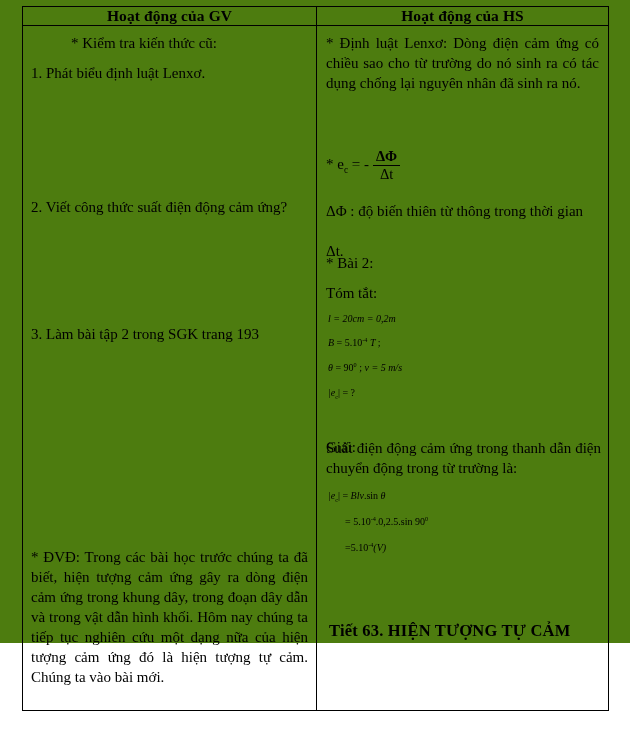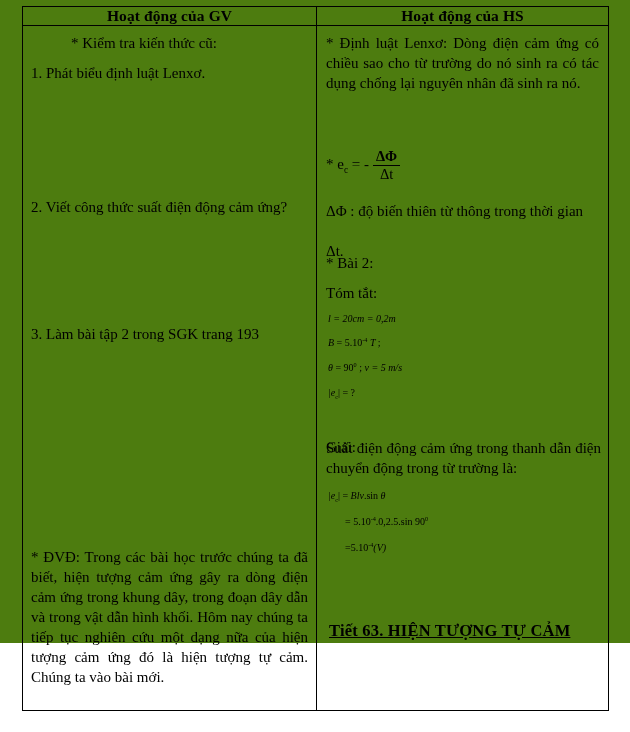--- a/index.html
+++ b/index.html
@@ -191,21 +191,21 @@
           <div class="blk" style="left:9px; top:412px;">Giải:</div>
 
           <div class="blk just" style="left:9px; top:413px; width:275px;">Suất điện động cảm ứng trong thanh dẫn điện chuyển động trong từ trường là:</div>
 
           <div class="blk math" style="left:11px; top:463px;"><span>|e</span><sub>c</sub><span class="up">| = </span><span>Blv</span><span class="up">.sin</span> <span class="greek">θ</span></div>
 
           <div class="blk math" style="left:28px; top:489px;"><span class="up">= 5.10</span><sup>-4</sup><span class="up">.0,2.5.sin 90</span><sup>0</sup></div>
 
           <div class="blk math" style="left:28px; top:515px;"><span class="up">=5.10</span><sup>-4</sup><span>(V)</span></div>
 
-          <div class="blk bold-title" style="left:12px; top:594px; width:275px;text-decoration:underline;">Tiết 63. HIỆN TƯỢNG TỰ CẢM</div>
+          <div class="blk bold-title" style="left:12px; top:594px; width:275px;">Tiết 63. HIỆN TƯỢNG TỰ CẢM</div>
 
         </div>
       </td>
     </tr>
   </tbody>
     </table>
 
 </div>
 
 </body></html>

